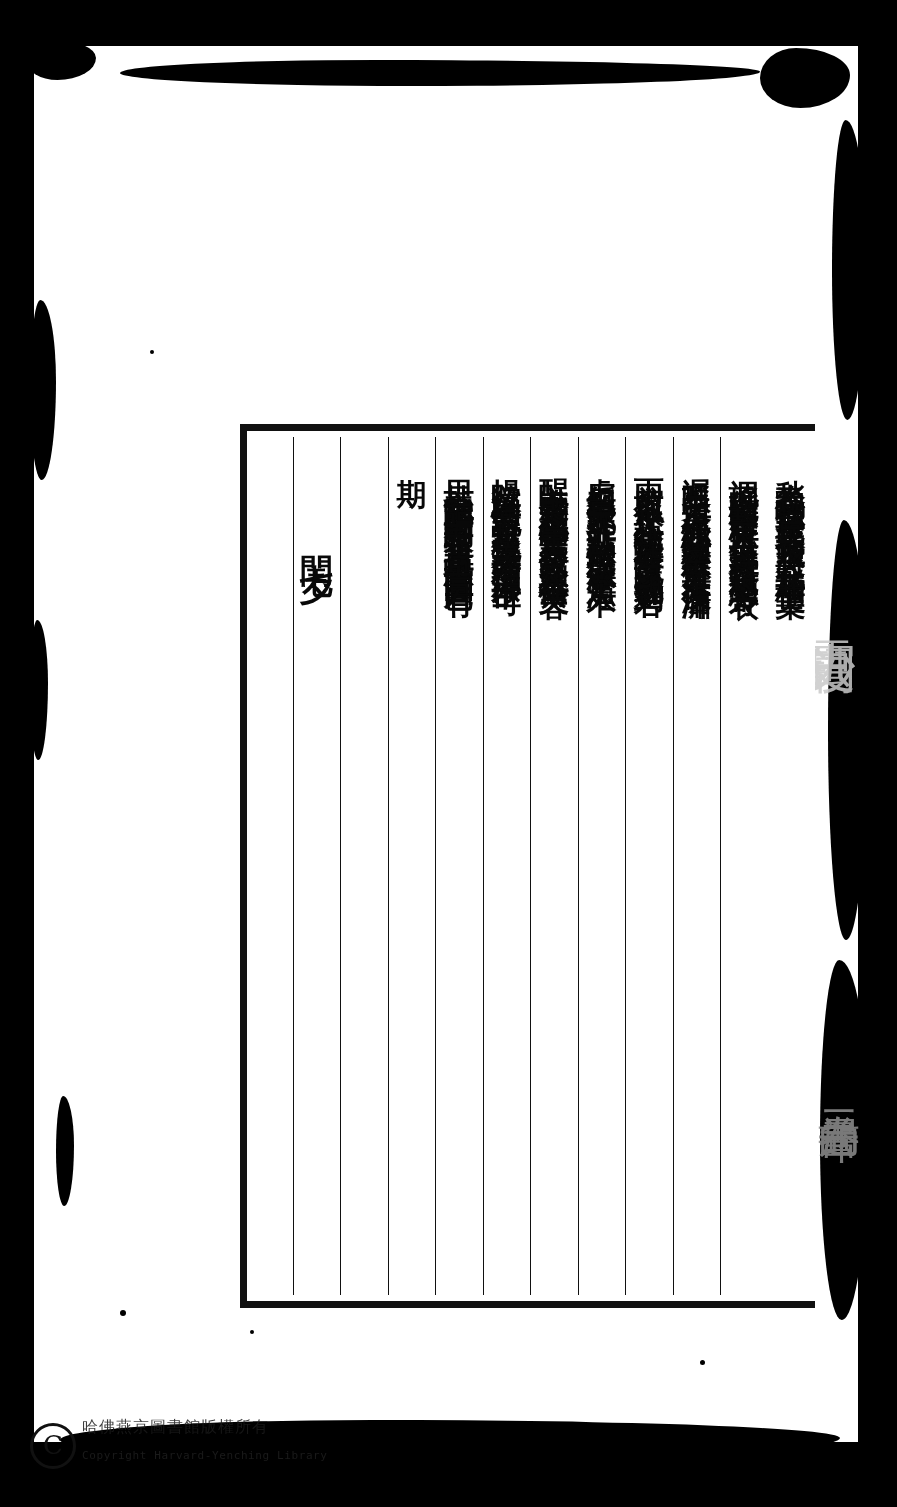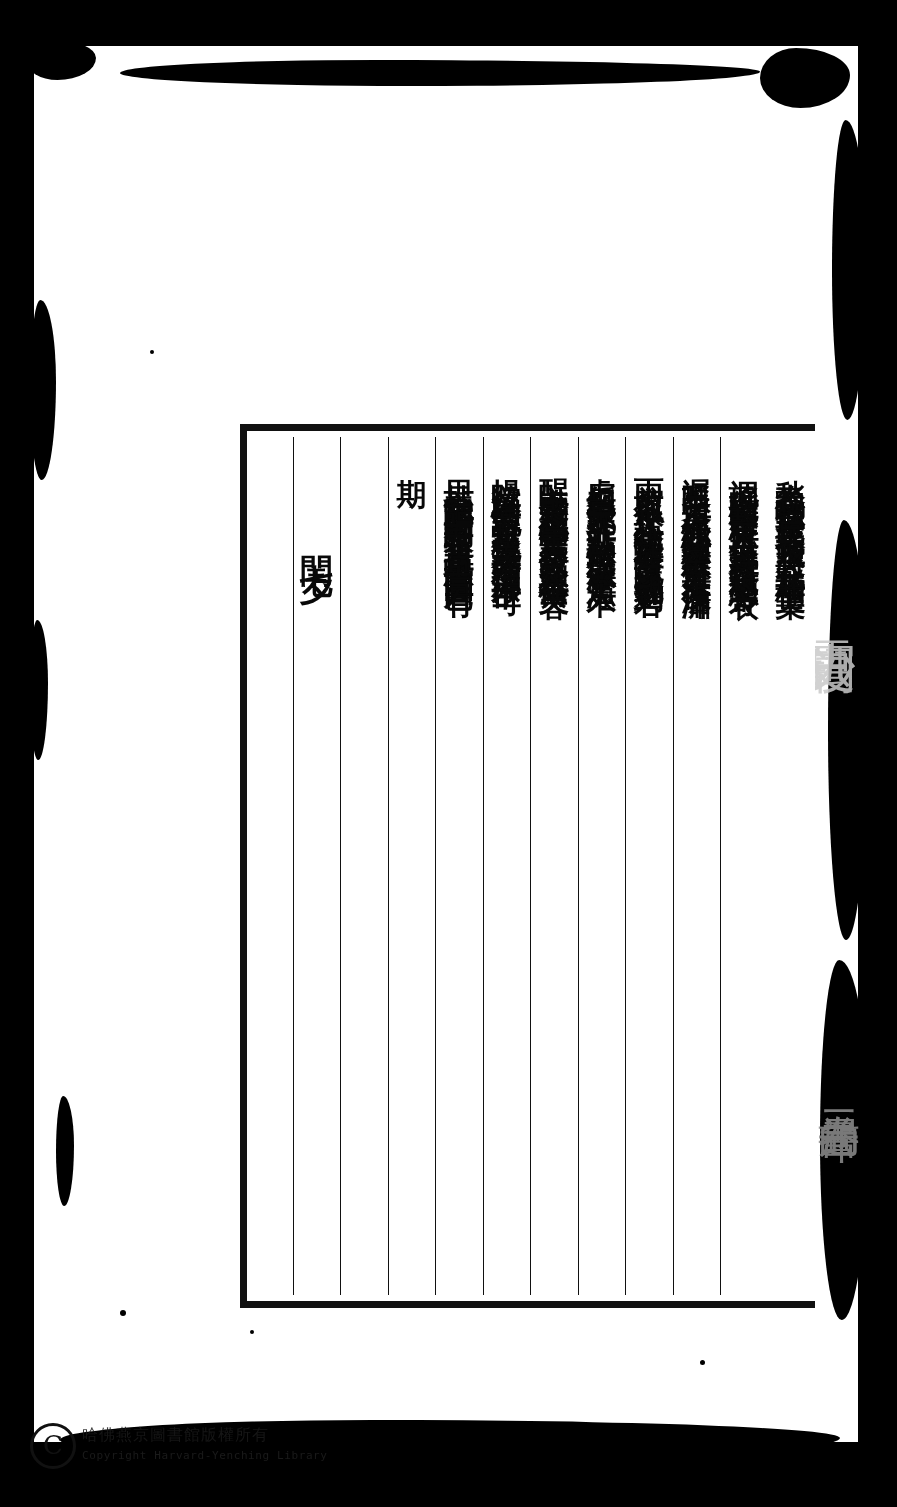--- a/index.html
+++ b/index.html
@@ -145,21 +145,20 @@
     font-family: "DejaVu Serif", serif;
   }
   .stamp .cjk-line {
     position: absolute;
     left: 52px; top: 2px;
     font-size: 16px;
     letter-spacing: 1px;
     color: #1a1a1a;
     font-family: "DejaVu Serif", serif;
     opacity: .85;
-    margin-top: 8px;
   }
   .stamp .en-line {
     position: absolute;
     left: 52px; top: 34px;
     font-size: 11px;
     letter-spacing: .6px;
     color: #1a1a1a;
     font-family: "DejaVu Sans Mono", monospace;
   }
 

